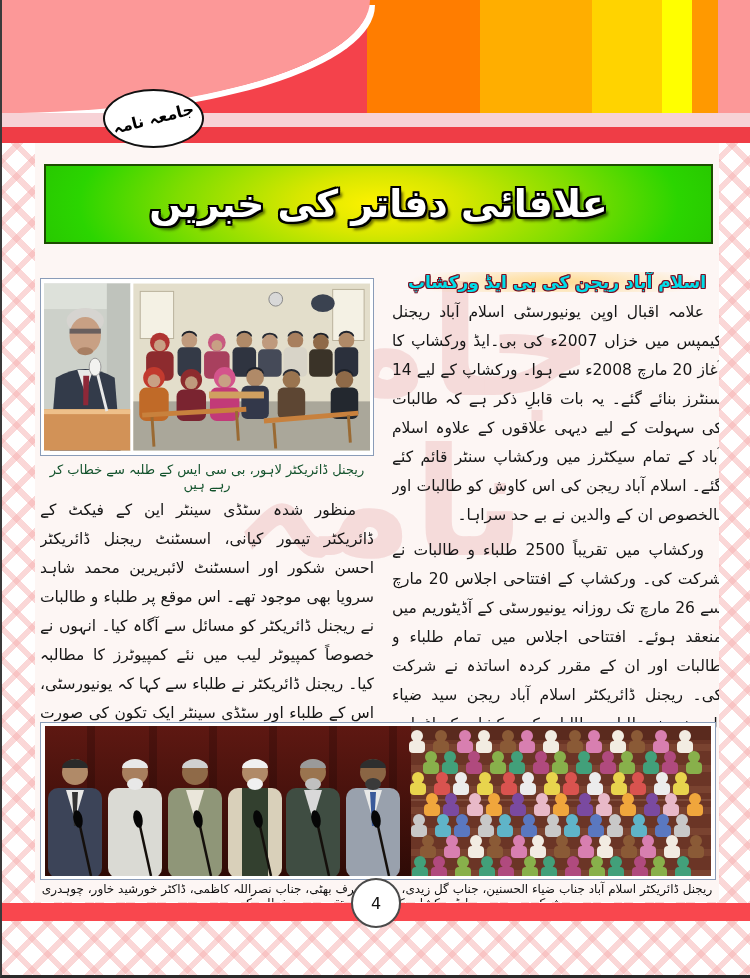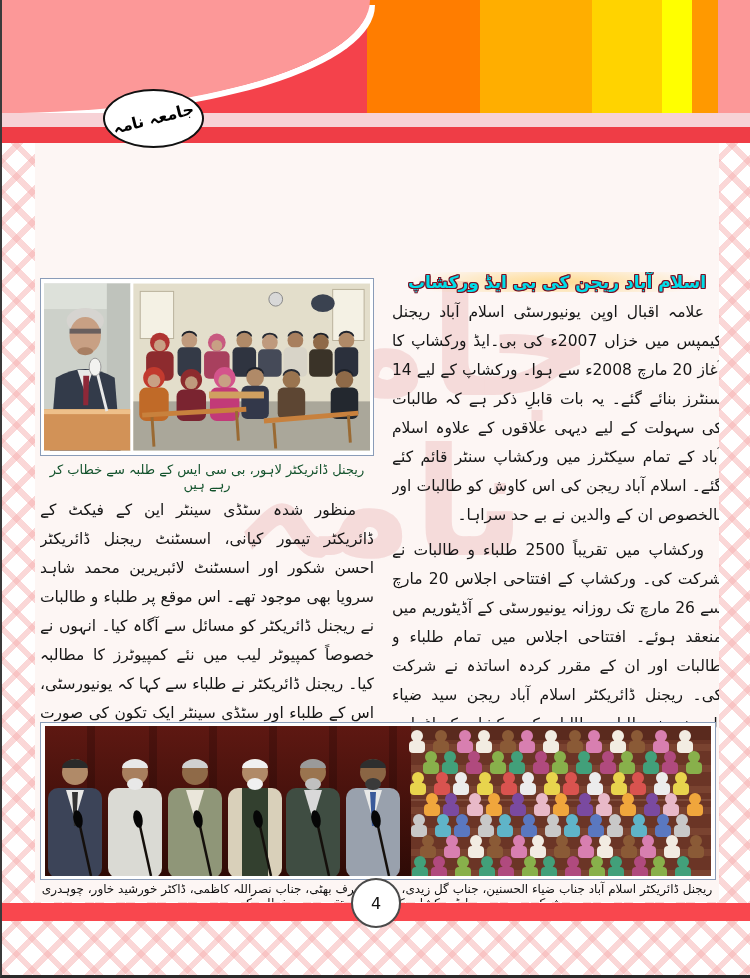--- a/index.html
+++ b/index.html
@@ -85,20 +85,23 @@
   <div class="strip2"></div>
 
   <div class="badge">
     <span>جامعہ نامہ</span>
   </div>
 
   <div class="panel">
 
     <div class="watermark">جامعہ نامہ</div>
 
+    <div class="banner">
+      <span class="banner-text">علاقائی دفاتر کی خبریں</span>
+    </div>
 
     <section class="col col-right">
       <h2 class="headline">اسلام آباد ریجن کی بی ایڈ ورکشاپ</h2>
       <p class="body-text">علامہ اقبال اوپن یونیورسٹی اسلام آباد ریجنل کیمپس میں خزاں 2007ء کی بی۔ایڈ ورکشاپ کا آغاز 20 مارچ 2008ء سے ہوا۔ ورکشاپ کے لیے 14 سنٹرز بنائے گئے۔ یہ بات قابلِ ذکر ہے کہ طالبات کی سہولت کے لیے دیہی علاقوں کے علاوہ اسلام آباد کے تمام سیکٹرز میں ورکشاپ سنٹر قائم کئے گئے۔ اسلام آباد ریجن کی اس کاوش کو طالبات اور بالخصوص ان کے والدین نے بے حد سراہا۔</p>
       <p class="body-text">ورکشاپ میں تقریباً 2500 طلباء و طالبات نے شرکت کی۔ ورکشاپ کے افتتاحی اجلاس 20 مارچ سے 26 مارچ تک روزانہ یونیورسٹی کے آڈیٹوریم میں منعقد ہوئے۔ افتتاحی اجلاس میں تمام طلباء و طالبات اور ان کے مقرر کردہ اساتذہ نے شرکت کی۔ ریجنل ڈائریکٹر اسلام آباد ریجن سید ضیاء الحسنین نے طلباء و طالبات کو ورکشاپ کے اغراض و مقاصد سے آگاہ کیا۔ انہوں نے تاکید کی کہ طلباء اس موقع سے فائدہ اٹھائیں اور توجہ کے ساتھ وہ تمام مہارتیں سیکھیں جو ایک اچھے استاد کے پاس ہونی چاہیں۔</p>
 
     </section>
 
     <section class="col col-left">
       <div class="photo-frame">

